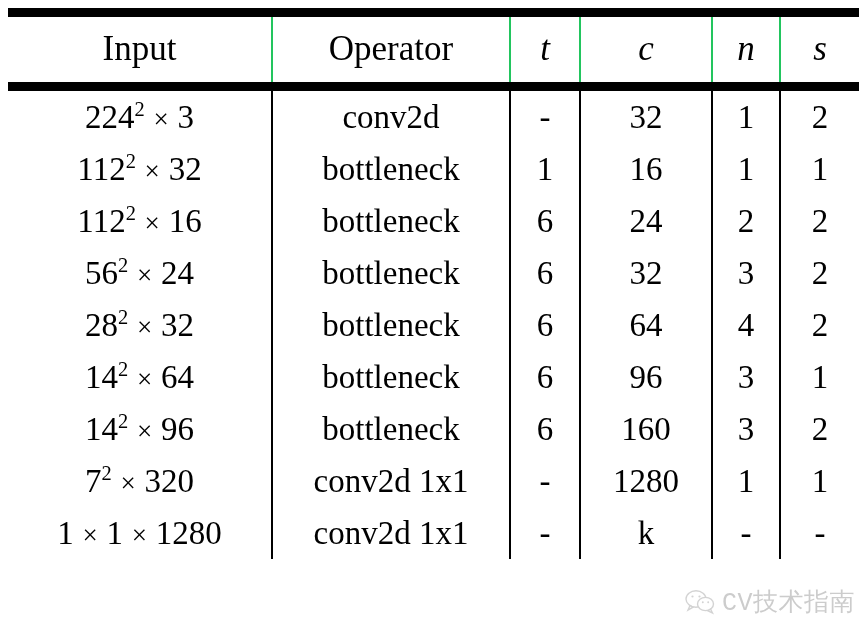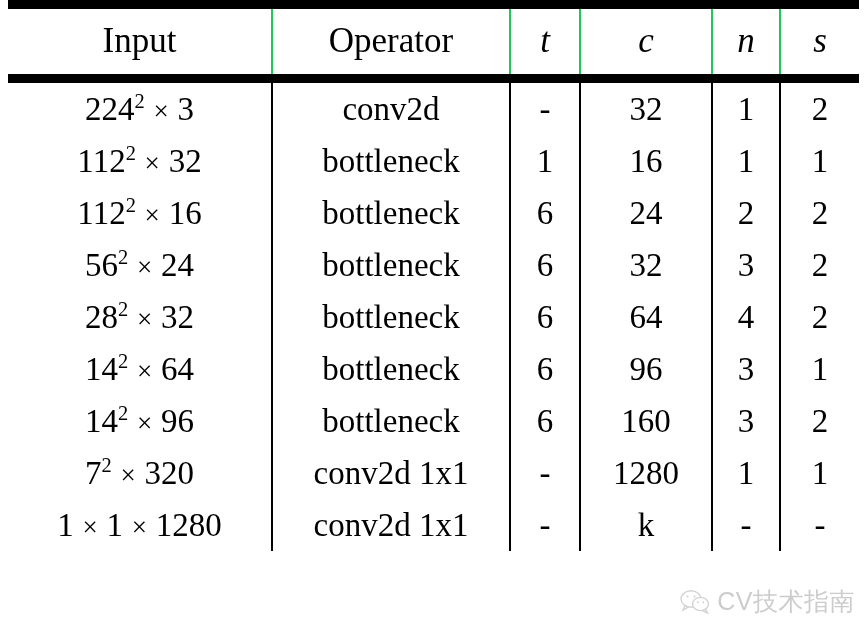--- a/index.html
+++ b/index.html
@@ -13,21 +13,21 @@
     overflow: hidden;
     font-family: "Liberation Serif", "DejaVu Serif", serif;
     color: #000000;
   }
 
   #table-wrap {
     position: relative;
     width: 867px;
     height: 632px;
     box-sizing: border-box;
-    padding: 0 8px;
+    padding: 8px 8px;
   }
 
   table.arch {
     width: 851px;
     border-collapse: collapse;
     table-layout: fixed;
   }
 
   
   col.c-input    { width: 264px; }
@@ -82,21 +82,21 @@
     right: 12px;
     bottom: 14px;
     display: flex;
     align-items: center;
     gap: 7px;
     opacity: 0.38;
     pointer-events: none;
     user-select: none;
   }
   #watermark .wm-text {
-    font-family: Liberation Sans, sans-serif;
+    font-family: Liberation Mono, monospace;
     font-size: 25px;
     color: #7a7a7a;
     letter-spacing: 0.5px;
     white-space: nowrap;
   }
   #watermark svg { display: block; }
 </style>
 </head>
 <body>
 

